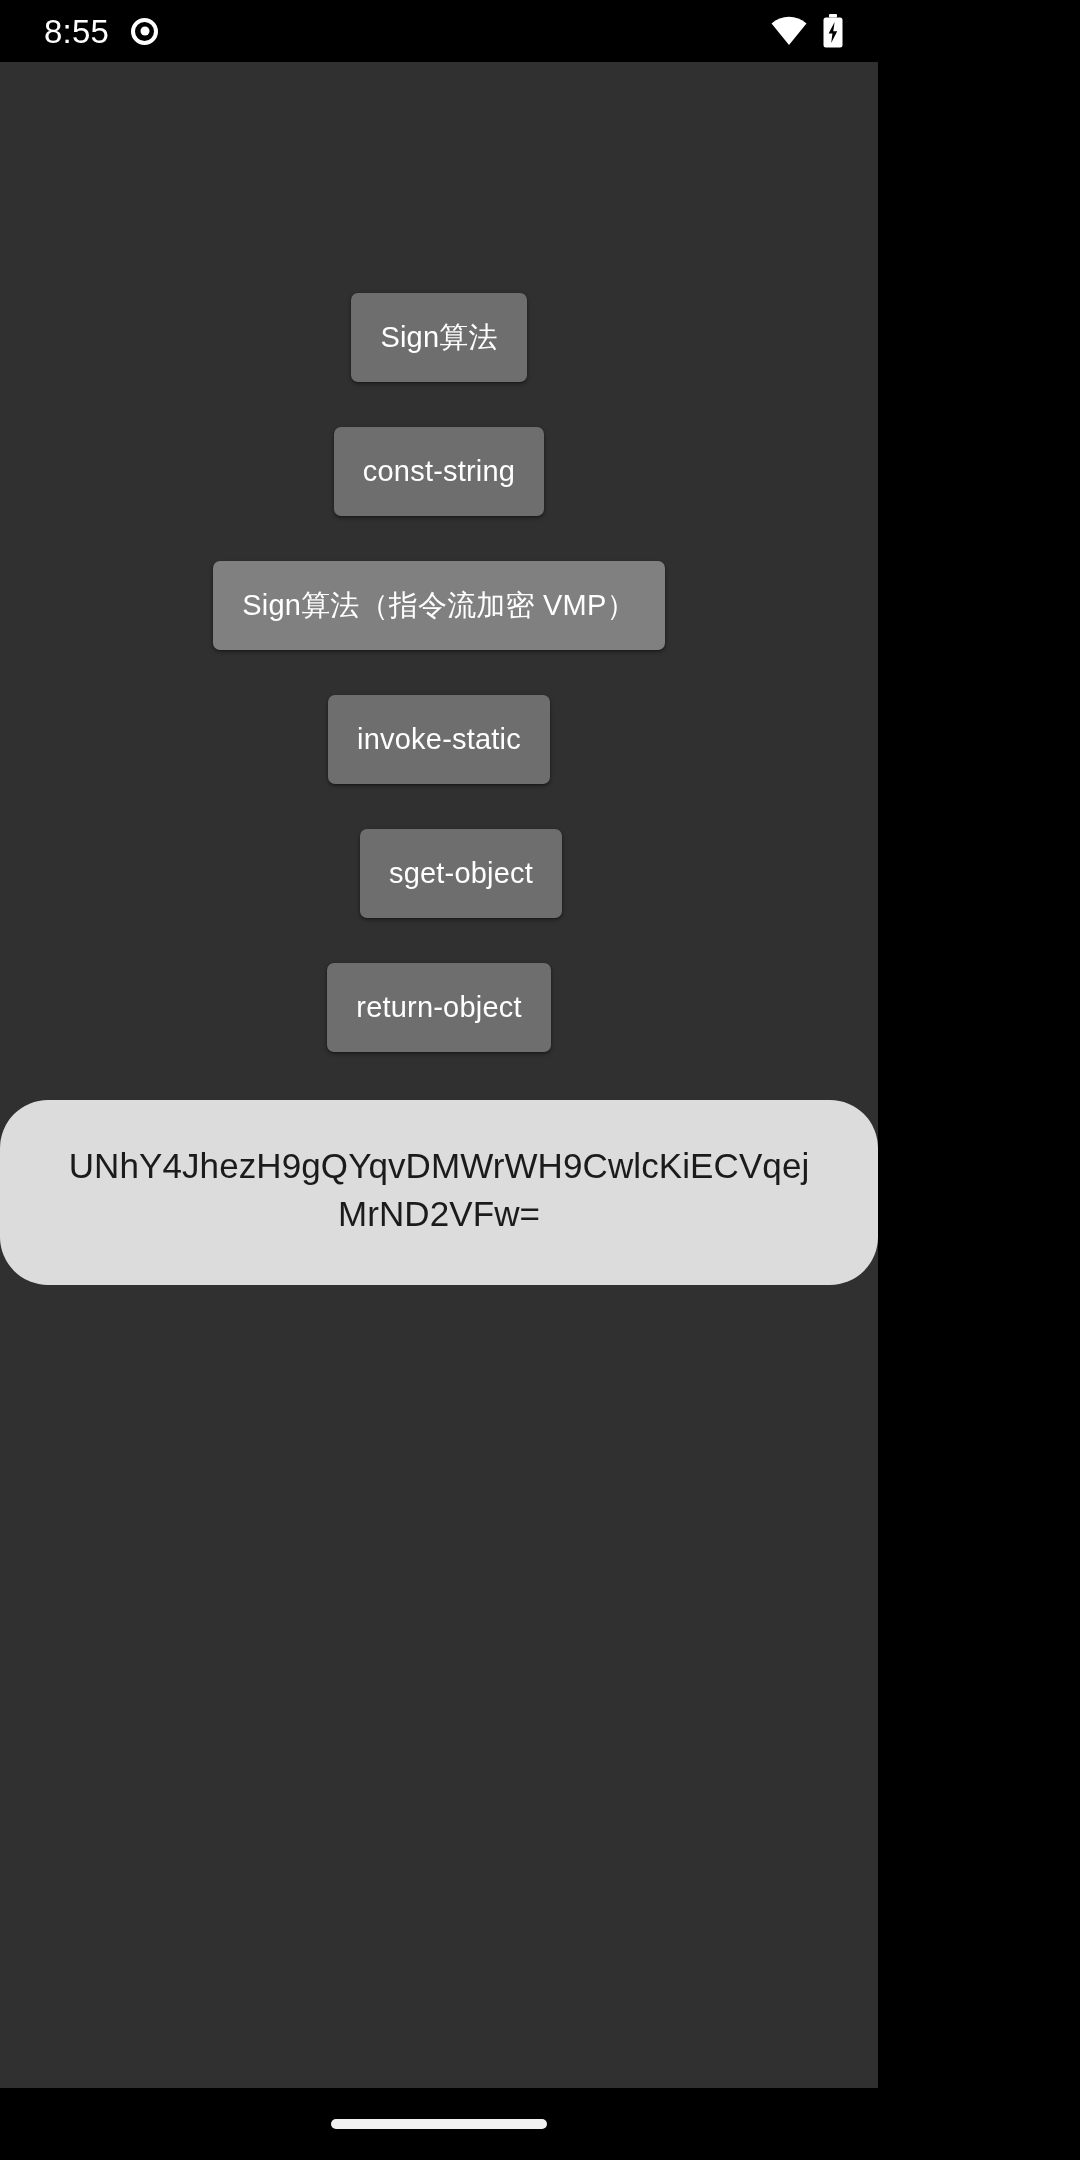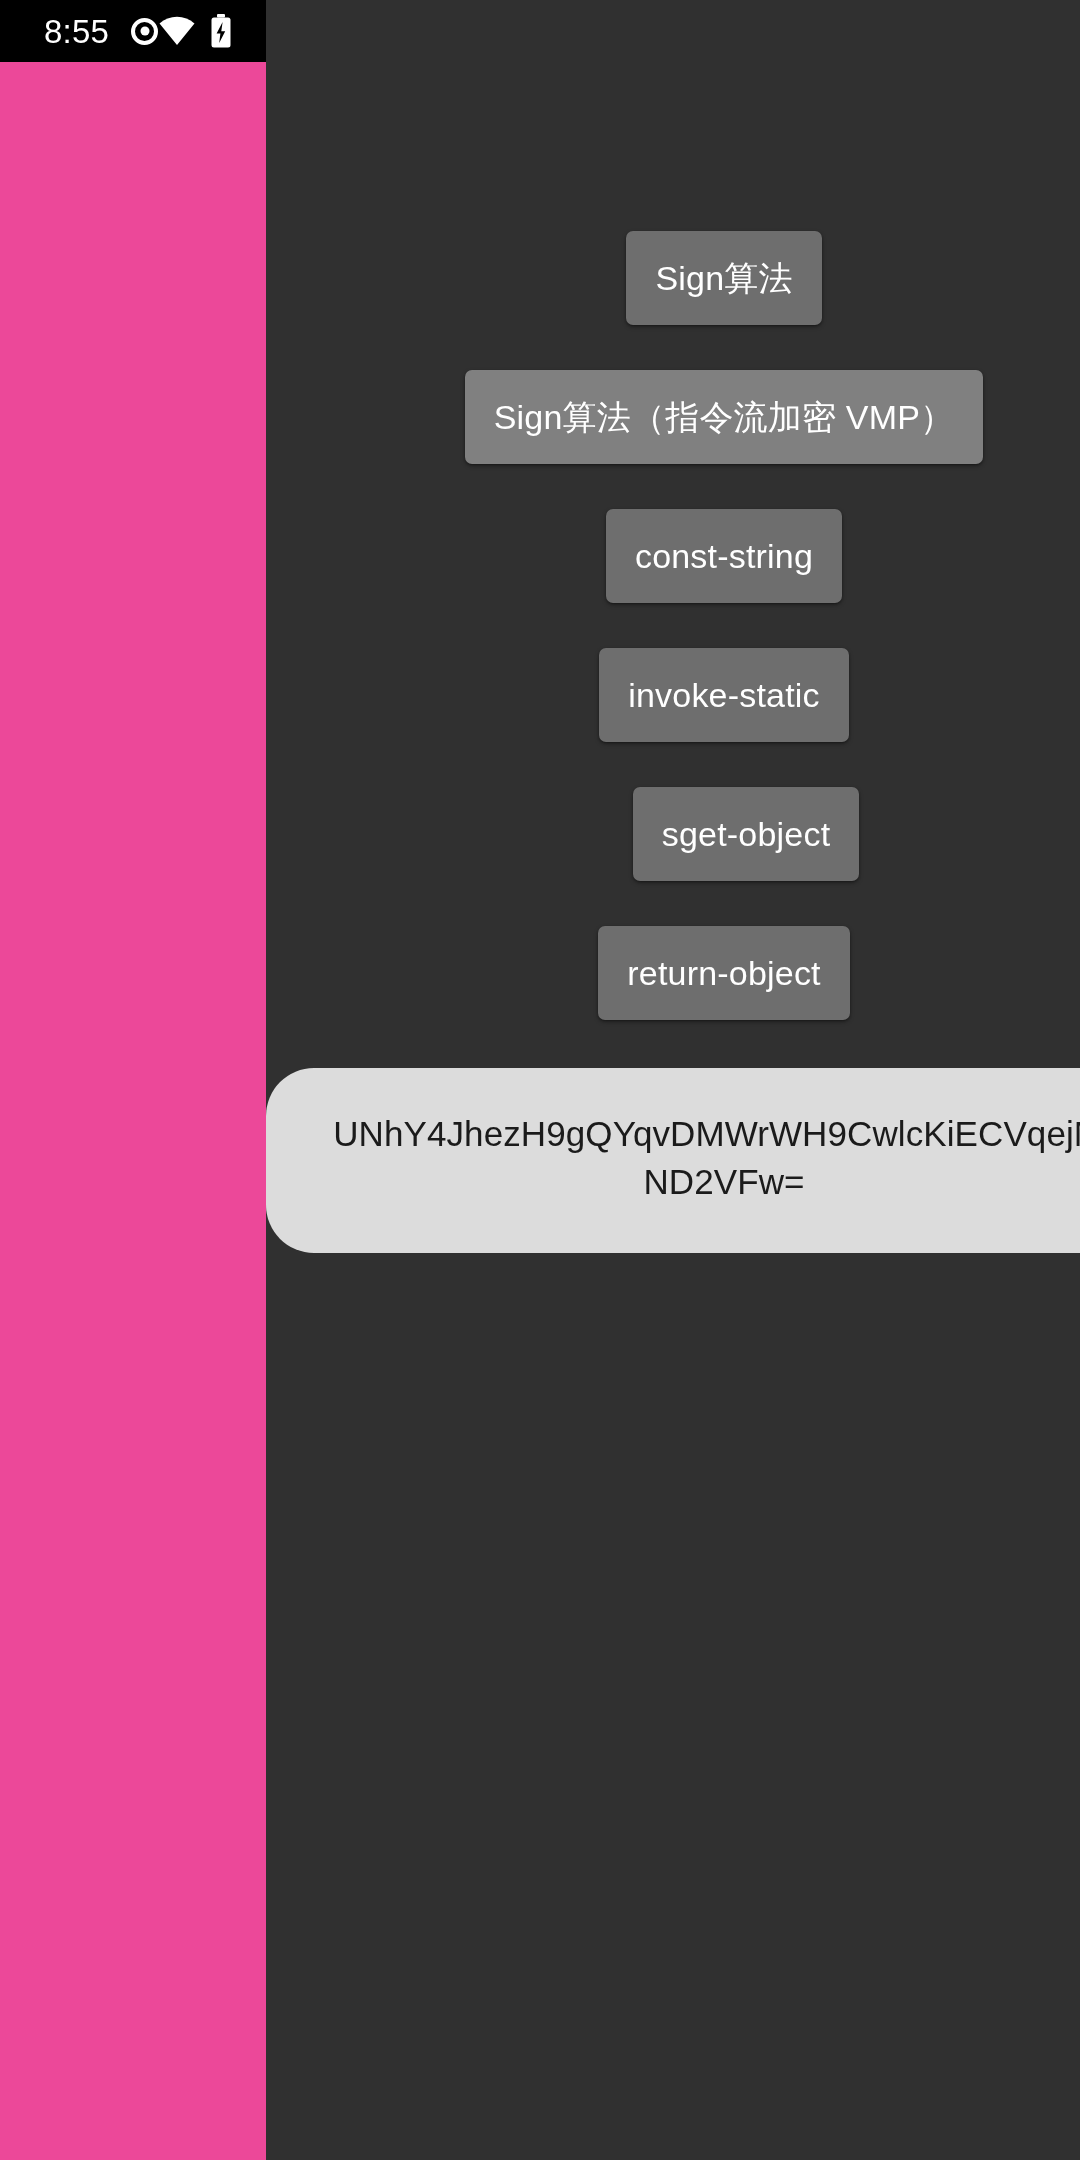--- a/index.html
+++ b/index.html
@@ -9,24 +9,25 @@
   }
   body {
     width: 1080px;
     height: 2160px;
     overflow: hidden;
     font-family: "Liberation Sans", "DejaVu Sans", sans-serif;
   }
 
   .phone {
     position: relative;
-    width: 1080px;
+    width: 878px;
     height: 2160px;
     background: #ec4899;
     display: flex;
+    flex-direction: column;
   }
 
   
   .statusbar {
     height: 62px;
     background: #000000;
     display: flex;
     align-items: center;
     padding: 0 34px 0 44px;
     box-sizing: border-box;
@@ -80,21 +81,21 @@
     flex-direction: column;
     align-items: center;
   }
 
   .btn {
     background: #6e6e6e;
     color: #ffffff;
     border: 0;
     border-radius: 7px;
     font-family: "Liberation Sans", "DejaVu Sans", sans-serif;
-    font-size: 34px;
+    font-size: 29px;
     line-height: 1;
     padding: 30px 29px;
     box-shadow: 0 2px 4px rgba(0,0,0,0.35), 0 1px 2px rgba(0,0,0,0.25);
     cursor: pointer;
     white-space: nowrap;
     text-align: center;
     letter-spacing: 0.2px;
   }
   .btn.emphasis {
     background: #808080;
@@ -179,26 +180,26 @@
     </div>
   </div>
 
   <div class="content">
 
     <div class="btn-row r1">
       <button class="btn">Sign算法</button>
     </div>
 
 
+    <div class="btn-row r4">
+      <button class="btn">const-string</button>
+    </div>
+
     <div class="btn-row r3">
       <button class="btn emphasis">Sign算法（指令流加密 VMP）</button>
-    </div>
-
-    <div class="btn-row r4">
-      <button class="btn">const-string</button>
     </div>
 
     <div class="btn-row r5">
       <button class="btn">invoke-static</button>
     </div>
 
     <div class="btn-row r6">
       <button class="btn">sget-object</button>
     </div>
 

